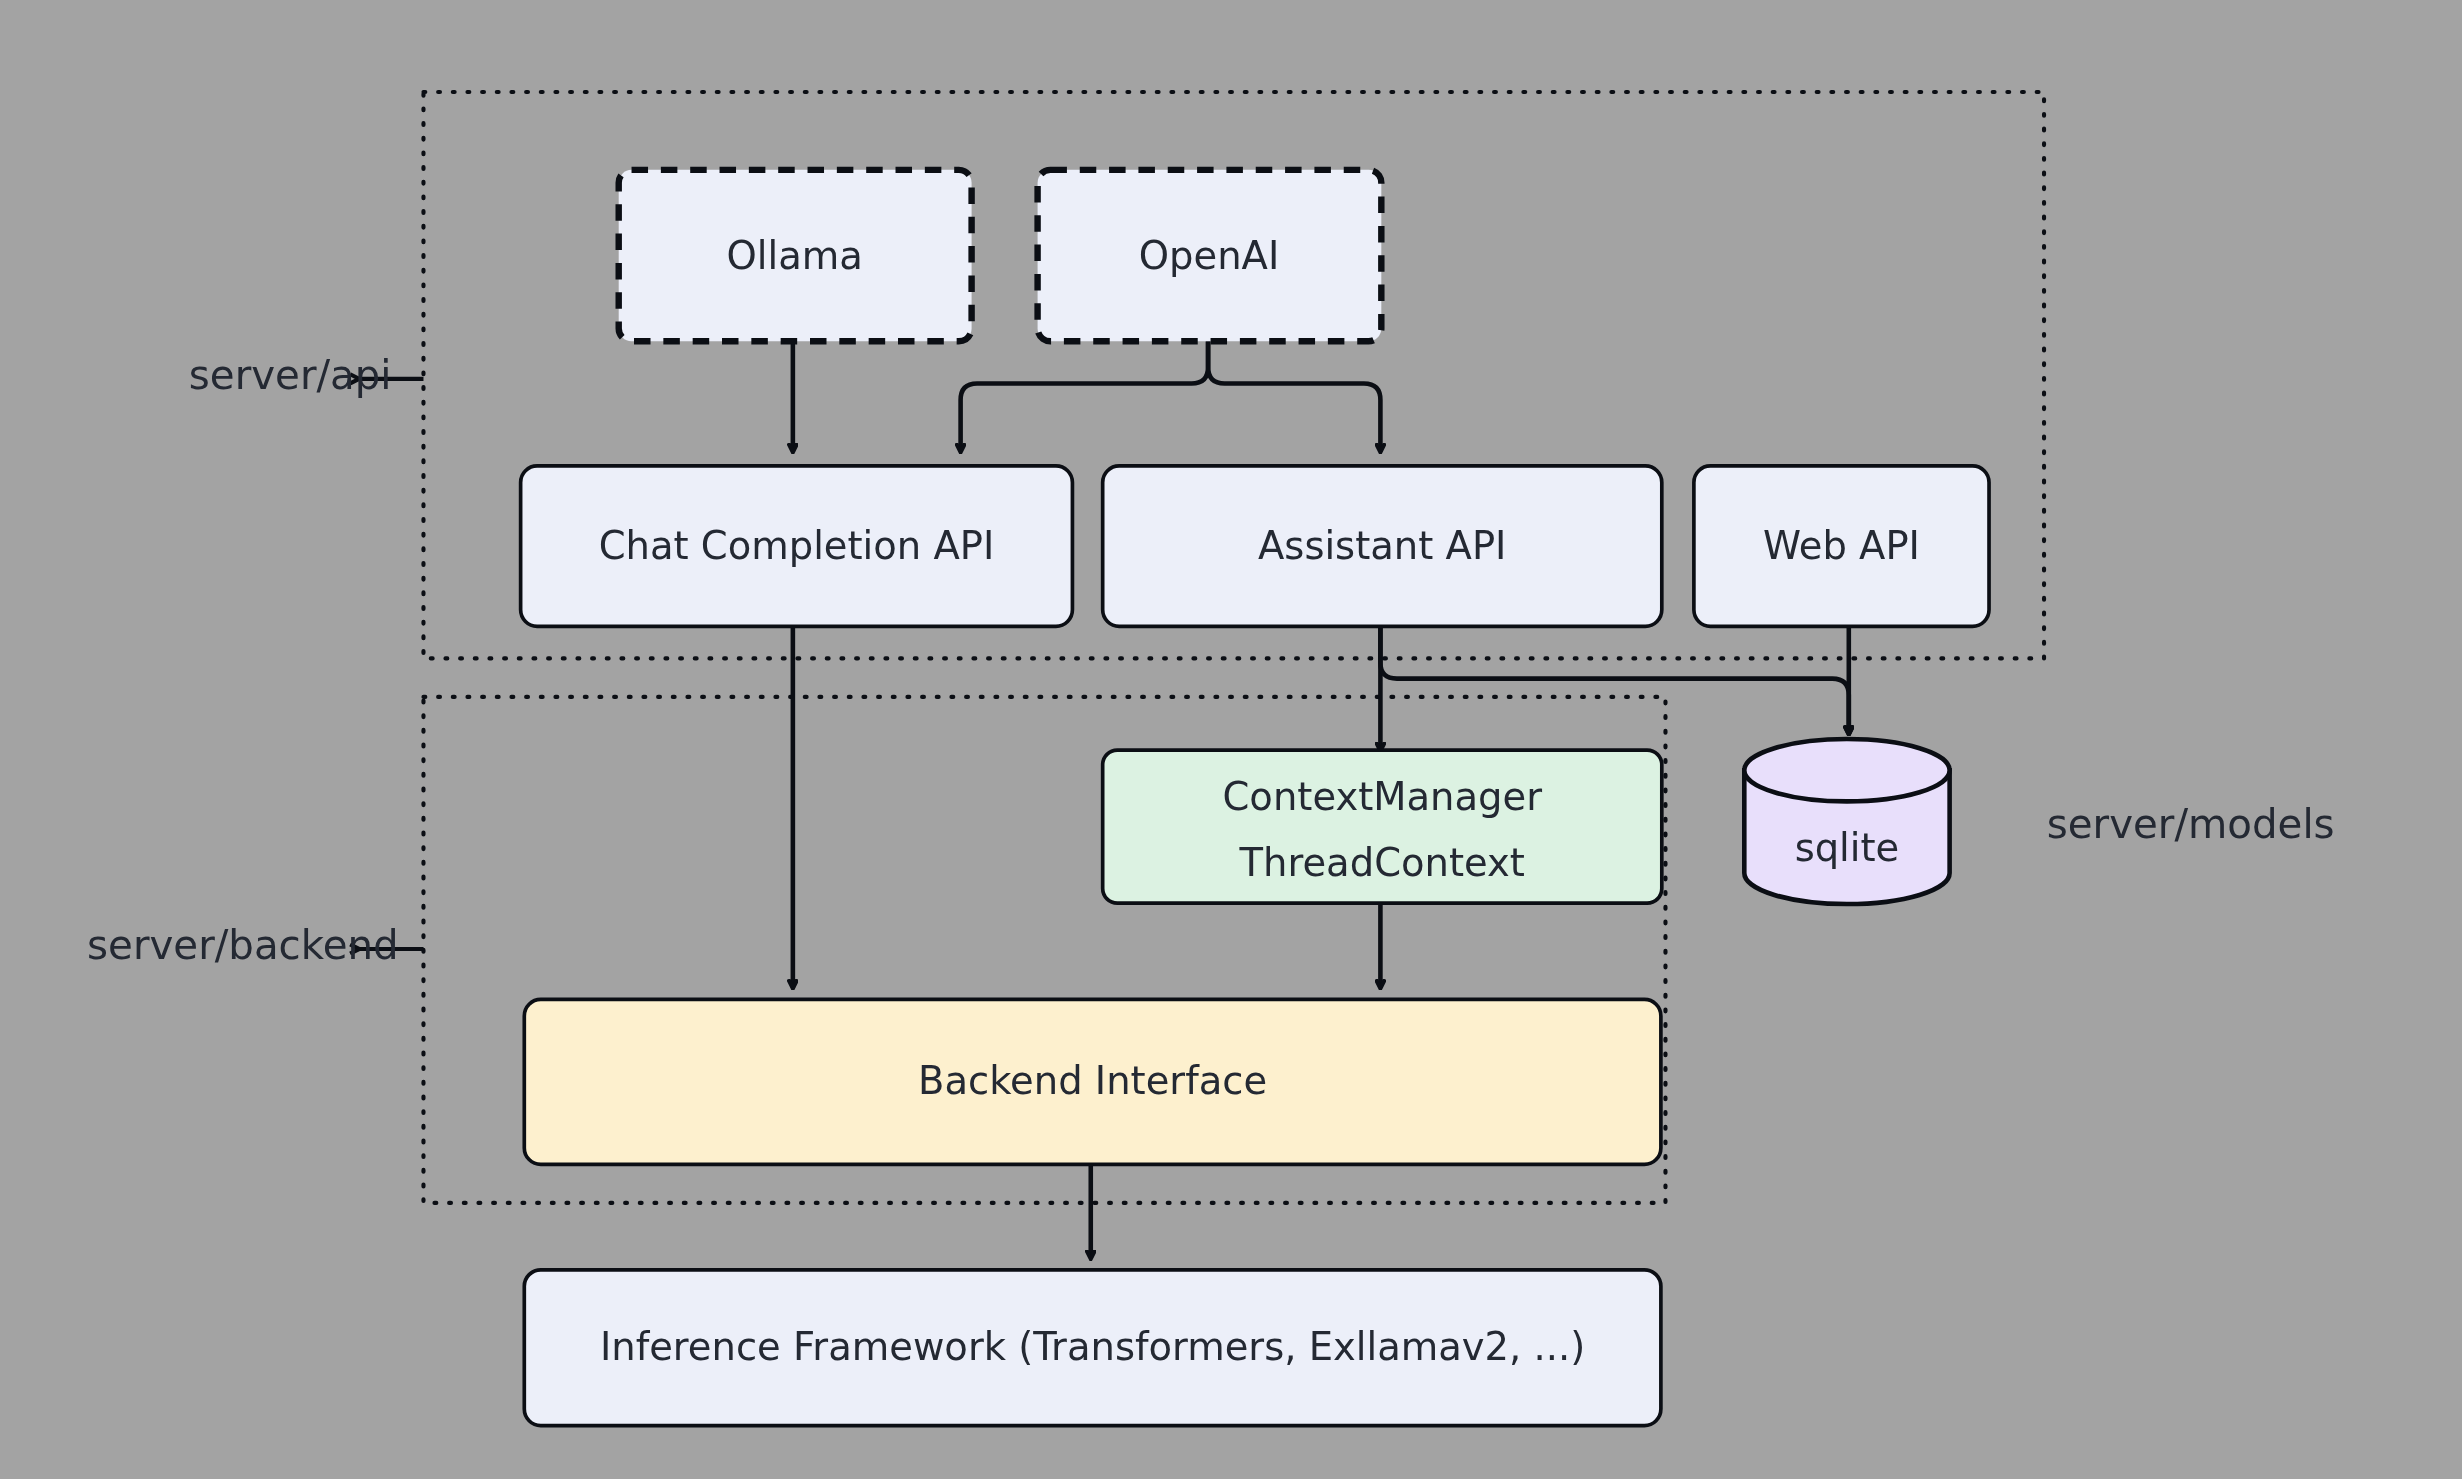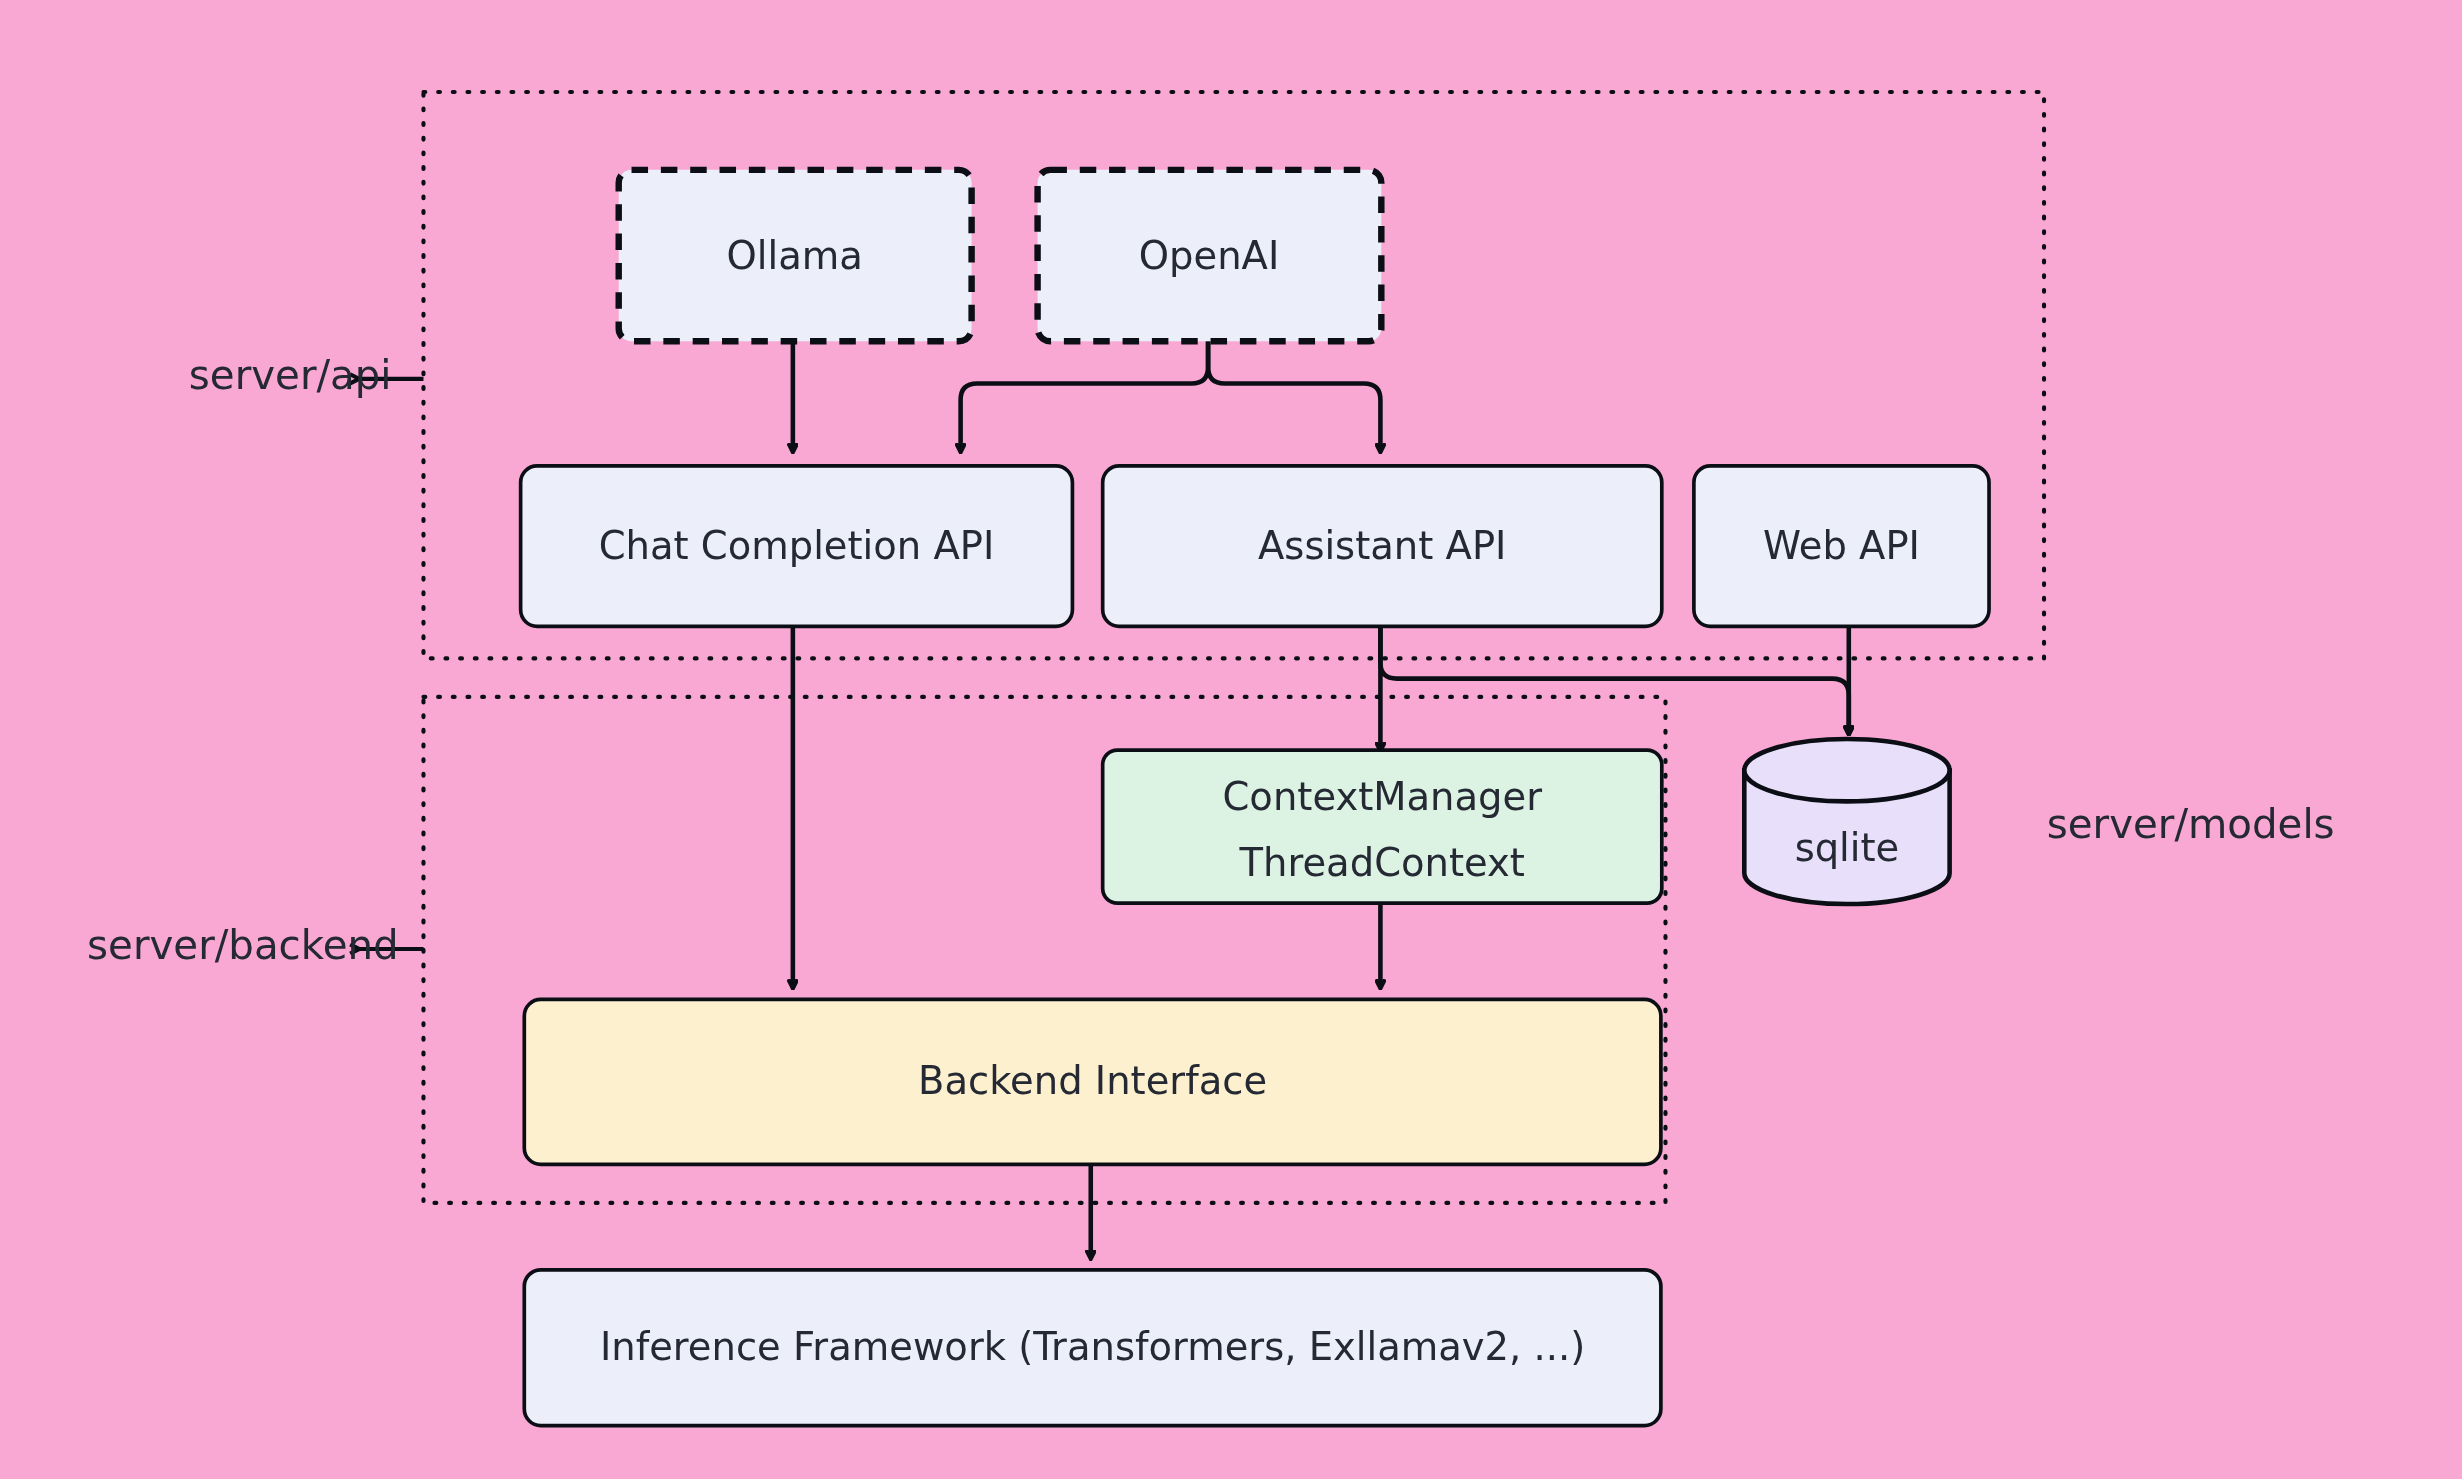--- a/index.html
+++ b/index.html
@@ -11,21 +11,21 @@
   body {
     width: 2462px;
     height: 1480px;
     font-family: "DejaVu Sans", "Liberation Sans", sans-serif;
     overflow: hidden;
   }
   #diagram-root {
     position: relative;
     width: 2462px;
     height: 1480px;
-    background: #f9a8d4;
+    background: #a3a3a3;
   }
   svg#diagram-svg {
     display: block;
     width: 2462px;
     height: 1480px;
   }
   .node-label {
     font-family: "DejaVu Sans", "Liberation Sans", sans-serif;
     font-size: 42px;
     fill: #242933;

